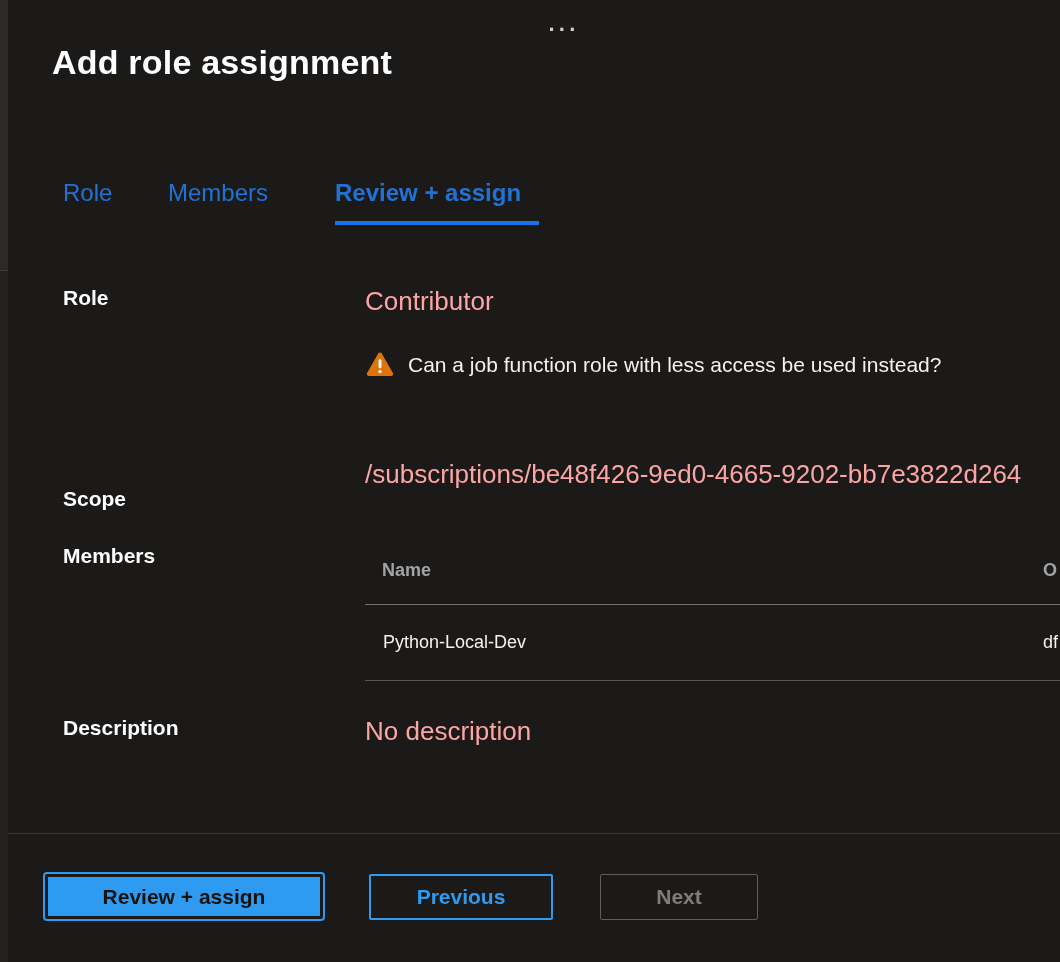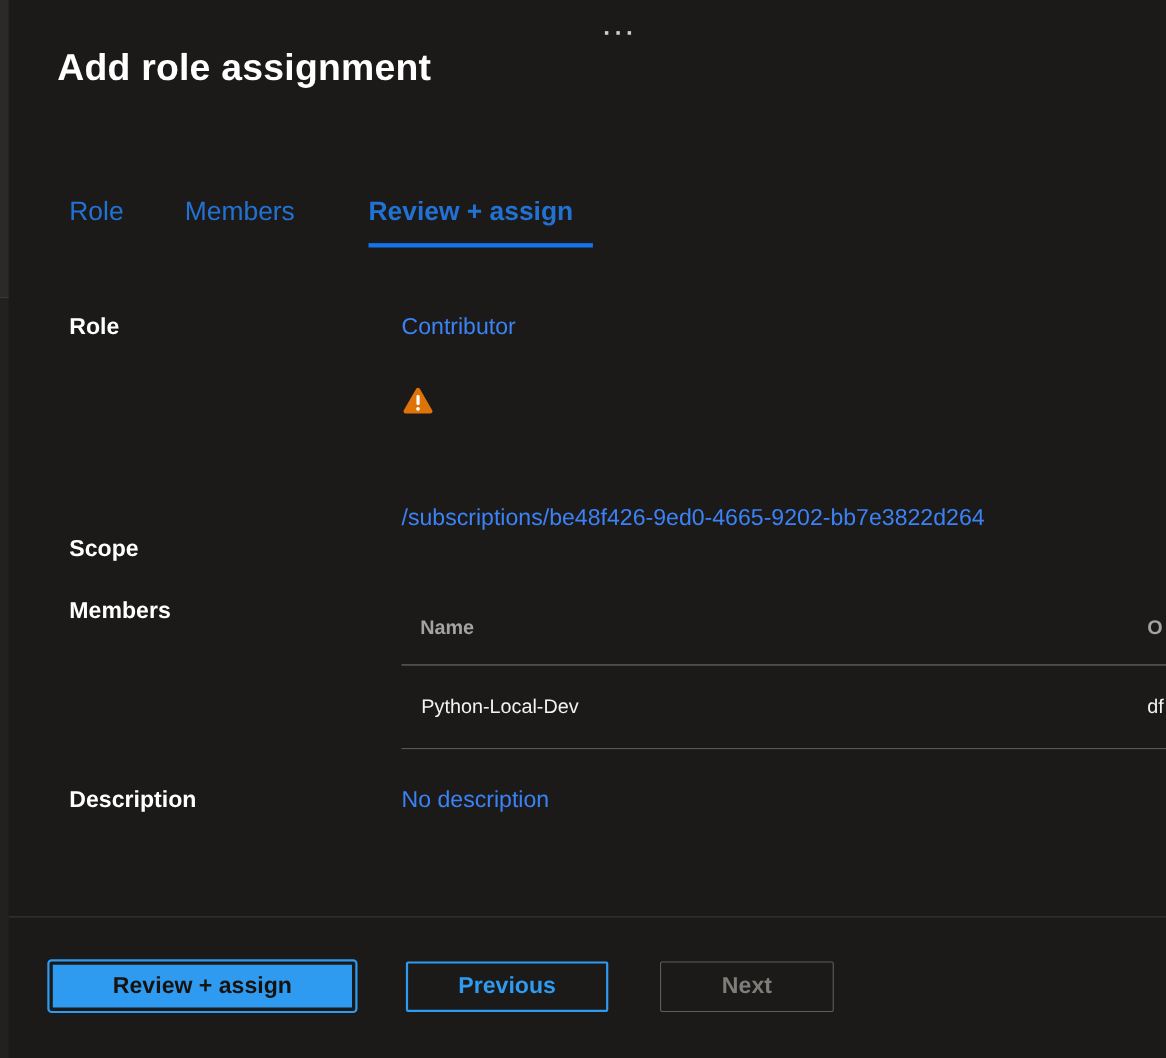--- a/index.html
+++ b/index.html
@@ -23,21 +23,21 @@
 
   
   .tabs{position:absolute;left:0;top:176px;width:1052px;height:52px;}
   .tab{position:absolute;top:0;height:34px;line-height:34px;font-size:24px;color:#2272d4;cursor:pointer;background:none;border:none;padding:0;font-family:"Liberation Sans",sans-serif;}
   .tab-role{left:55px;}
   .tab-members{left:160px;}
   .tab-review{left:327px;font-weight:700;}
   .tab-underline{position:absolute;left:327px;top:45px;width:204px;height:4px;background:#1373e8;}
 
   .field-label{position:absolute;left:55px;font-size:21px;font-weight:700;color:#ffffff;}
-  .field-value{position:absolute;left:357px;font-size:21px;color:#3b82f6;}
+  .field-value{position:absolute;left:357px;font-size:26px;color:#fca5a5;}
 
   .warning{position:absolute;left:358px;top:352px;display:flex;align-items:center;}
   .warning .icon{width:28px;height:25px;margin-right:14px;flex:none;}
   .warning .msg{font-size:21px;color:#f3f2f1;}
 
   
   .mtable{position:absolute;left:357px;top:536px;width:703px;height:150px;}
   .mtable .th{position:absolute;font-size:18px;font-weight:700;color:#a3a3a3;}
   .mtable .td{position:absolute;font-size:18px;color:#f3f2f1;white-space:nowrap;}
   .th-name{left:17px;top:24px;}
@@ -91,20 +91,21 @@
   <div class="field-value" style="top:286px;">Contributor</div>
 
   <div class="warning">
     <span class="icon">
       <svg viewBox="0 0 28 25" width="28" height="25">
         <path d="M12.2 1.6 L1.1 20.9 a2.1 2.1 0 0 0 1.8 3.1 h22.2 a2.1 2.1 0 0 0 1.8 -3.1 L15.8 1.6 a2.1 2.1 0 0 0 -3.6 0 Z" fill="#dd7309"></path>
         <rect x="12.6" y="7.2" width="2.9" height="9" rx="1.2" fill="#ffffff"></rect>
         <circle cx="14" cy="19.6" r="1.7" fill="#ffffff"></circle>
       </svg>
     </span>
+    <span class="msg">Can a job function role with less access be used instead?</span>
   </div>
 
   <div class="field-label" style="top:459px;margin-top:28px;">Scope</div>
   <div class="field-value" style="top:459px;">/subscriptions/be48f426-9ed0-4665-9202-bb7e3822d264</div>
 
   <div class="field-label" style="top:544px;">Members</div>
   <div class="mtable">
     <div class="th th-name">Name</div>
     <div class="th th-col2">O</div>
     <div class="hdr-line"></div>

